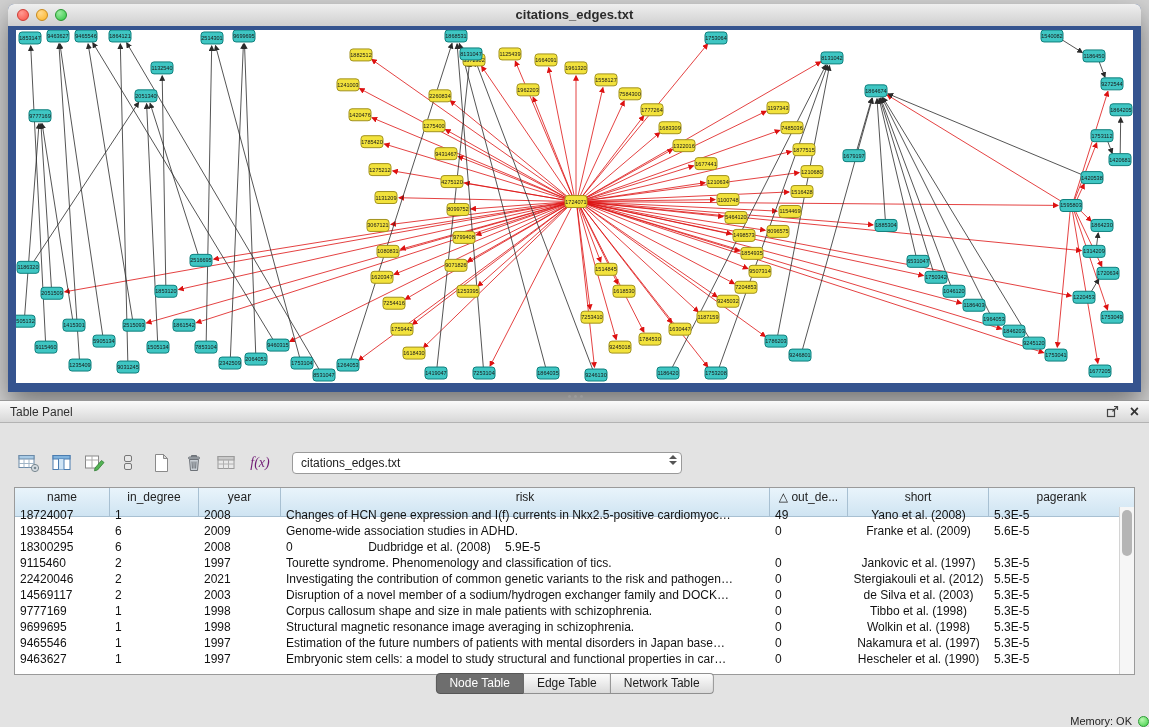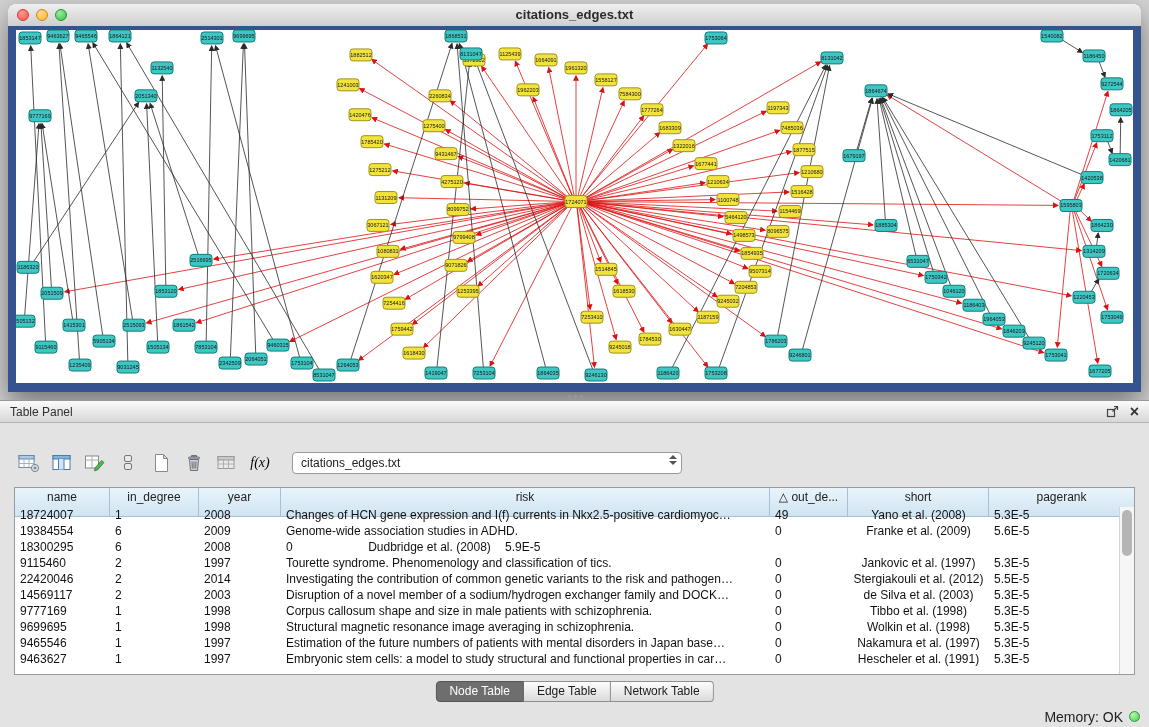--- a/index.html
+++ b/index.html
@@ -58,21 +58,21 @@
   .tp-float{width:14px;height:14px;display:flex;align-items:center;justify-content:center;cursor:default;}
   .tp-close{font-size:16px;font-weight:bold;color:#333;line-height:14px;cursor:default;}
 
   .tp-toolbar{
     position:absolute;left:16px;top:46px;height:32px;display:flex;align-items:center;gap:7px;
   }
   .tbtn{
     width:26px;height:26px;display:flex;align-items:center;justify-content:center;
     border-radius:4px;background:transparent;
   }
-  .fx{font-family:"Liberation Serif",serif;font-style:italic;font-size:14px;color:#000000;}
+  .fx{font-family:"Liberation Serif",serif;font-style:italic;font-size:14px;color:#701a75;}
   .net-select{
     margin-left:12px;width:390px;height:22px;background:#fff;border:1px solid #9a9a9a;border-radius:4px;
     display:flex;align-items:center;padding-left:8px;box-sizing:border-box;font-size:12px;color:#222;
     position:relative;
   }
   .net-select .spin{
     position:absolute;right:4px;top:2px;display:flex;flex-direction:column;gap:2px;align-items:center;
   }
   .net-select .spin b{display:block;width:0;height:0;border-left:4px solid transparent;border-right:4px solid transparent;}
   .net-select .spin .up{border-bottom:4px solid #555;}
@@ -98,35 +98,35 @@
   }
   .td.center{text-align:center;}
   .td.fill{flex:1;}
   .vscroll{
     position:absolute;right:0;top:19px;bottom:0;width:15px;background:#f6f6f6;
     border-left:1px solid #d4d4d4;box-sizing:border-box;
   }
   .vthumb{position:absolute;left:2px;top:3px;width:10px;height:46px;border-radius:5px;background:#b5b5b5;}
 
   .tabs{
-    position:absolute;top:280px;left:50%;transform:translateX(-50%);display:flex;
+    position:absolute;top:272px;left:50%;transform:translateX(-50%);display:flex;
   }
   .tab{
     height:19px;line-height:19px;padding:0 13px;font-size:12px;color:#1c1c1c;
     background:linear-gradient(#fdfdfd,#dadada);
     border:1px solid #8f8f8f;border-left:none;white-space:nowrap;
   }
   .tab:first-child{border-left:1px solid #8f8f8f;border-radius:4px 0 0 4px;}
   .tab:last-child{border-radius:0 4px 4px 0;}
   .tab.selected{background:#6e6e6e;color:#fff;border-color:#565656;}
 
   .statusbar{
     position:absolute;left:0;right:0;bottom:0;height:21px;
-    display:flex;align-items:center;justify-content:flex-end;gap:6px;padding-right:9px;
-    font-size:14px;color:#222;
+    display:flex;align-items:flex-end;justify-content:flex-end;gap:6px;
+    font-size:11px;color:#222;
   }
   .mem-dot{
     width:11px;height:11px;border-radius:50%;
     background:radial-gradient(circle at 35% 30%,#b8f7b0,#3ecf46);
     border:1px solid #2a9a33;box-sizing:border-box;
   }
 </style>
 </head>
 <body>
 
@@ -893,21 +893,21 @@
           <div class="td" style="width: 89px;">2</div>
           <div class="td" style="width: 82px;">1997</div>
           <div class="td" style="width: 489px;">Tourette syndrome. Phenomenology and classification of tics.</div>
           <div class="td" style="width: 78px;">0</div>
           <div class="td center" style="width: 141px;">Jankovic et al. (1997)</div>
           <div class="td fill">5.3E-5</div>
         </div>
         <div class="tr">
           <div class="td" style="width: 95px;">22420046</div>
           <div class="td" style="width: 89px;">2</div>
-          <div class="td" style="width: 82px;">2014</div>
+          <div class="td" style="width: 82px;">2021</div>
           <div class="td" style="width: 489px;">Investigating the contribution of common genetic variants to the risk and pathogen…</div>
           <div class="td" style="width: 78px;">0</div>
           <div class="td center" style="width: 141px;">Stergiakouli et al. (2012)</div>
           <div class="td fill">5.5E-5</div>
         </div>
         <div class="tr">
           <div class="td" style="width: 95px;">14569117</div>
           <div class="td" style="width: 89px;">2</div>
           <div class="td" style="width: 82px;">2003</div>
           <div class="td" style="width: 489px;">Disruption of a novel member of a sodium/hydrogen exchanger family and DOCK…</div>
@@ -941,21 +941,21 @@
           <div class="td" style="width: 78px;">0</div>
           <div class="td center" style="width: 141px;">Nakamura et al. (1997)</div>
           <div class="td fill">5.3E-5</div>
         </div>
         <div class="tr">
           <div class="td" style="width: 95px;">9463627</div>
           <div class="td" style="width: 89px;">1</div>
           <div class="td" style="width: 82px;">1997</div>
           <div class="td" style="width: 489px;">Embryonic stem cells: a model to study structural and functional properties in car…</div>
           <div class="td" style="width: 78px;">0</div>
-          <div class="td center" style="width: 141px;">Hescheler et al. (1991)</div>
+          <div class="td center" style="width: 141px;">Hescheler et al. (1990)</div>
           <div class="td fill">5.3E-5</div>
         </div>
       </div>
     <div class="vscroll">
       <div class="vthumb"></div>
     </div>
   </div>
 
   <div class="tabs" id="tabs">
       <div class="tab selected">Node Table</div>

